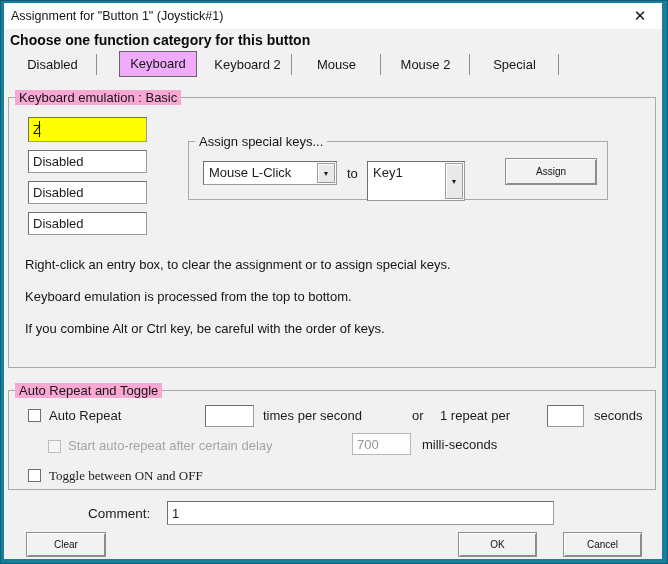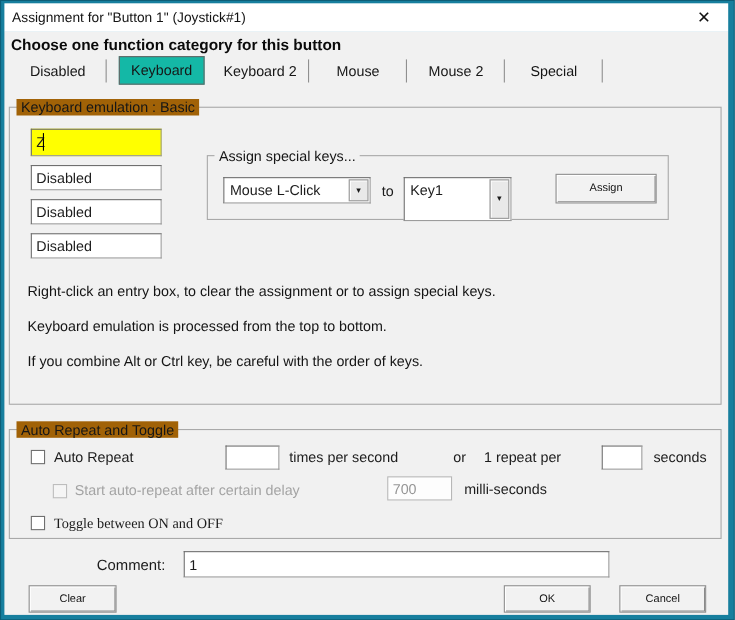--- a/index.html
+++ b/index.html
@@ -34,27 +34,27 @@
   .tabrow { left:8px; top:52px; height:25px; display:flex; align-items:center; }
   .tab {
     width:89px; height:24px; line-height:24px; text-align:center;
     font-size:13px; position:relative; color:#161616;
   }
   .tab.sep::after {
     content:""; position:absolute; right:0; top:1px; height:21px;
     border-right:1px solid #8f8f8f;
   }
   .tab.selected {
-    border:1px solid #666; background:#14b8a6; height:26px; line-height:24px;
-    margin-top:-2px; width:78px; margin-left:11px; margin-right:6px;
+    border:1px solid #666; background:#f0abfc; height:26px; line-height:24px;
+    margin-top:-2px; width:78px; margin-left:22px; margin-right:6px;
   }
 
   .group { position:absolute; border:1px solid #a9a9a9; }
   .group-label {
-    position:absolute; top:-8px; left:6px; background:#a16207;
+    position:absolute; top:-8px; left:6px; background:#f9a8d4;
     padding:0 4px; font-size:13px; white-space:nowrap; color:#161616;
   }
 
   .tb {
     position:absolute; background:#fff;
     border:1px solid; border-color:#6f6f6f #9c9c9c #9c9c9c #6f6f6f;
     font-family:inherit; font-size:13px; padding:2px 4px; color:#1b1b1b;
     outline:none;
   }
   .tb.yellow { background:#ffff00; }

